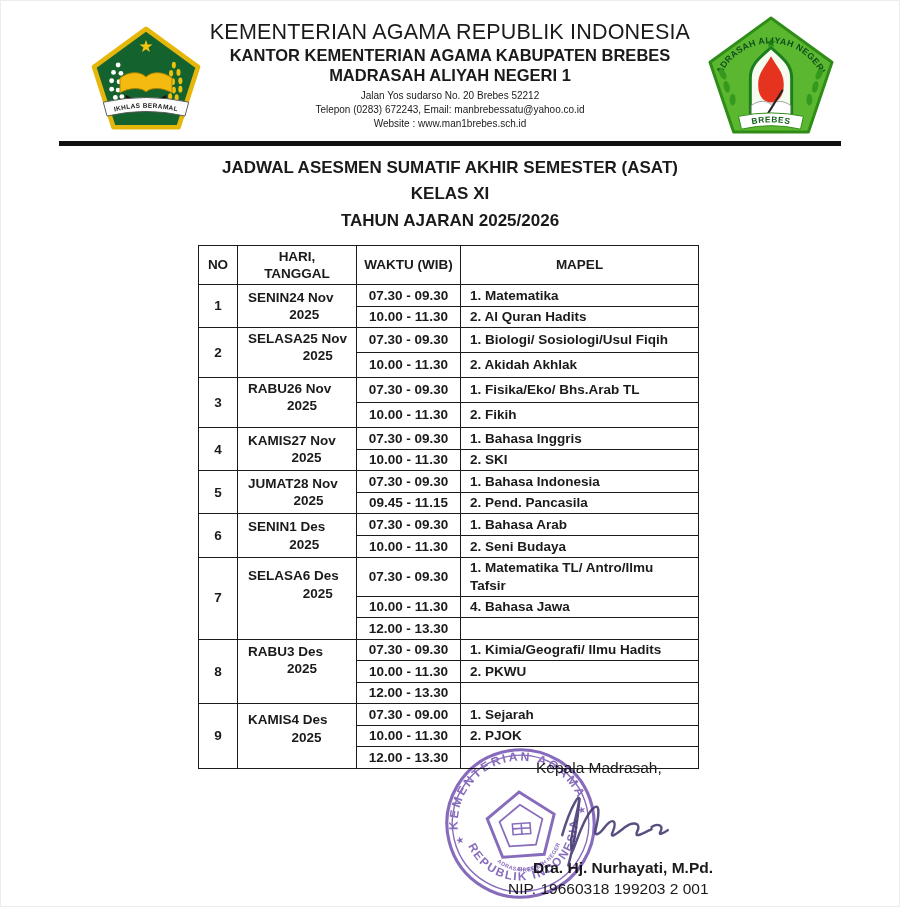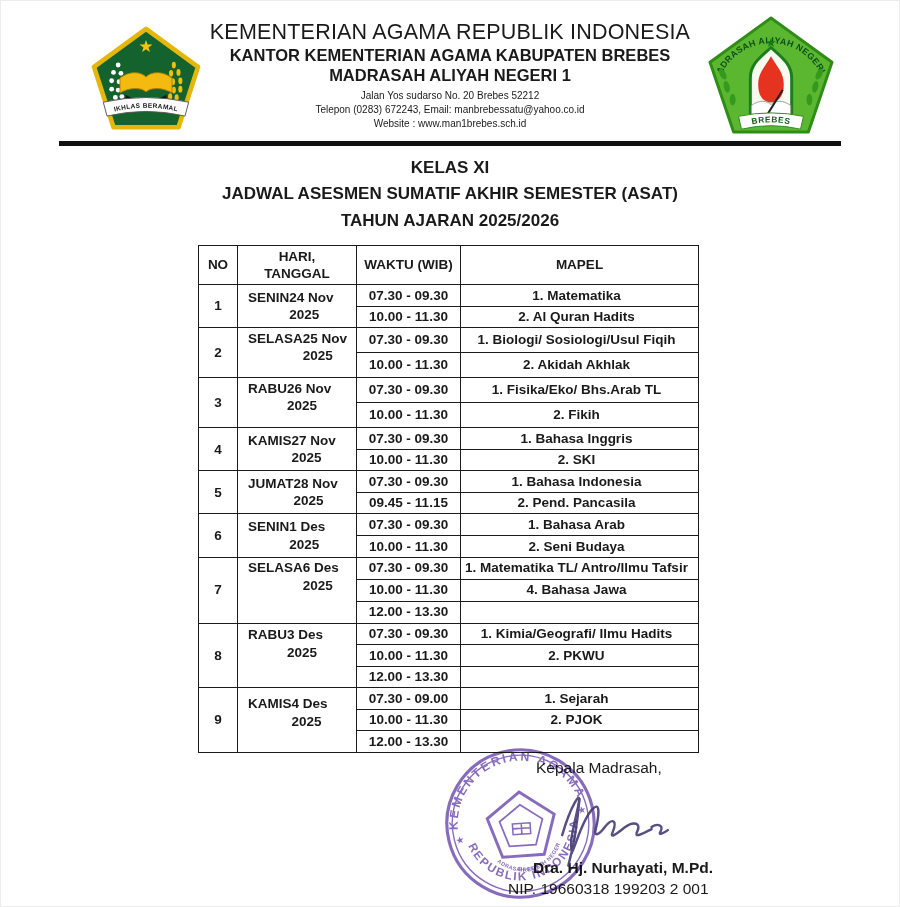--- a/index.html
+++ b/index.html
@@ -36,21 +36,21 @@
     border:1.6px solid #1b1b1b; font-weight:bold; font-size:13.5px;
     padding:1.5px 6px; line-height:1.3; vertical-align:middle;
   }
   .schedule th { text-align:center; height:21px; }
   .col-no { width:39px; } .col-day { width:119px; }
   .col-time { width:104px; } .col-mapel { width:238px; }
   td.no-cell { text-align:center; }
   td.day-cell { padding-left:10px; }
   .day-wrap { display:flex; flex-direction:row; justify-content:flex-end; }
   td.time-cell { text-align:center; white-space:nowrap; }
-  td.mapel-cell { padding-left:0;text-align:center; }
+  td.mapel-cell { padding-left:9px; }
 
   
   .sig-role { position:absolute; left:536px; top:759px; font-size:15.5px; z-index:2; }
   .sig-name { position:absolute; left:533px; top:859px; font-size:15.5px; font-weight:bold; z-index:2; }
   .sig-nip  { position:absolute; left:508px; top:880px; font-size:15.5px; z-index:2; }
   .stamp { position:absolute; left:442px; top:745px; width:157px; height:157px;
            z-index:3; mix-blend-mode:multiply; transform:rotate(-14deg); opacity:.92; }
   .scribble { position:absolute; left:548px; top:776px; width:132px; height:92px; z-index:4; }
 </style>
 </head>
@@ -130,22 +130,22 @@
       <div class="lh-line3">MADRASAH ALIYAH NEGERI 1</div>
       <div class="lh-addr">Jalan Yos sudarso  No. 20 Brebes 52212</div>
       <div class="lh-addr">Telepon (0283) 672243, Email: manbrebessatu@yahoo.co.id</div>
       <div class="lh-addr">Website : www.man1brebes.sch.id</div>
     </div>
   </div>
 
   <div class="rule"></div>
 
   <div class="doc-title">
+    <div>JADWAL ASESMEN SUMATIF AKHIR SEMESTER (ASAT)</div>
     <div>KELAS XI</div>
-    <div>JADWAL ASESMEN SUMATIF AKHIR SEMESTER (ASAT)</div>
     <div>TAHUN AJARAN 2025/2026</div>
   </div>
 
   <table class="schedule">
     <colgroup>
       <col class="col-no">
         <col class="col-day">
         <col class="col-time">
         <col class="col-mapel">
     </colgroup>

